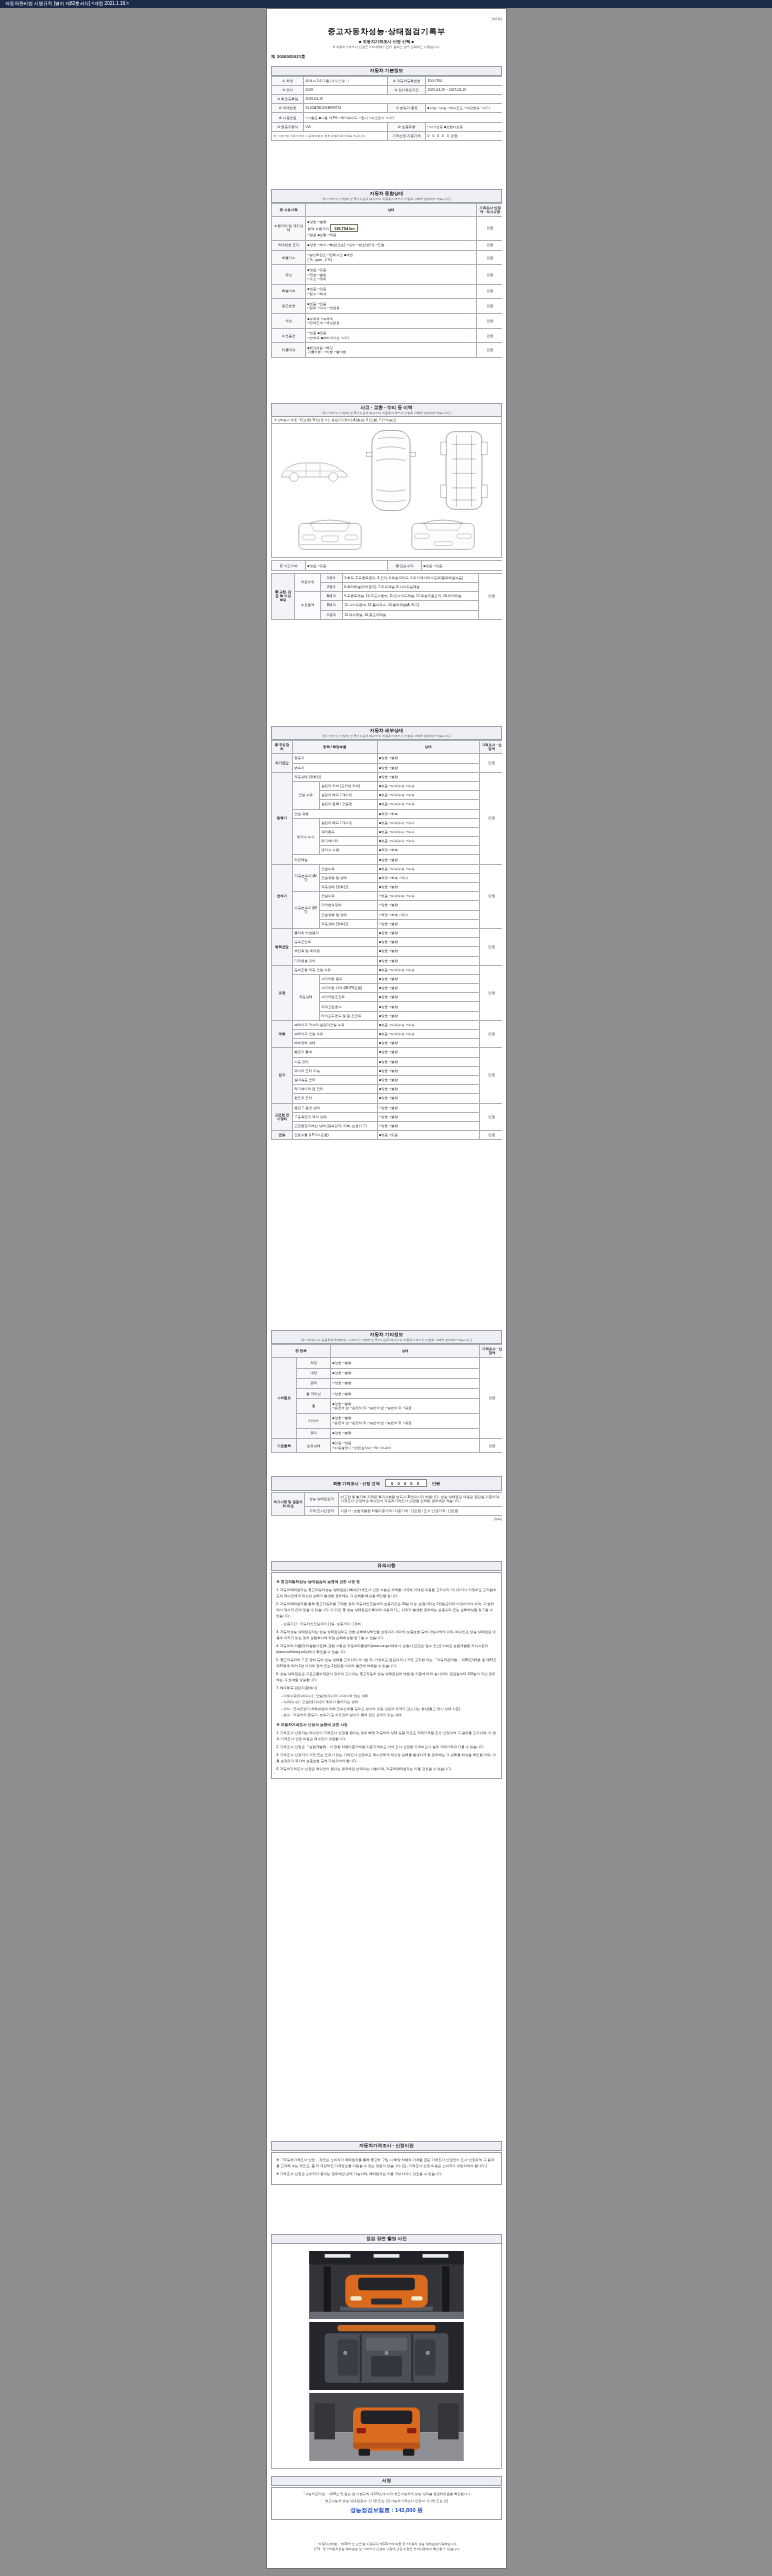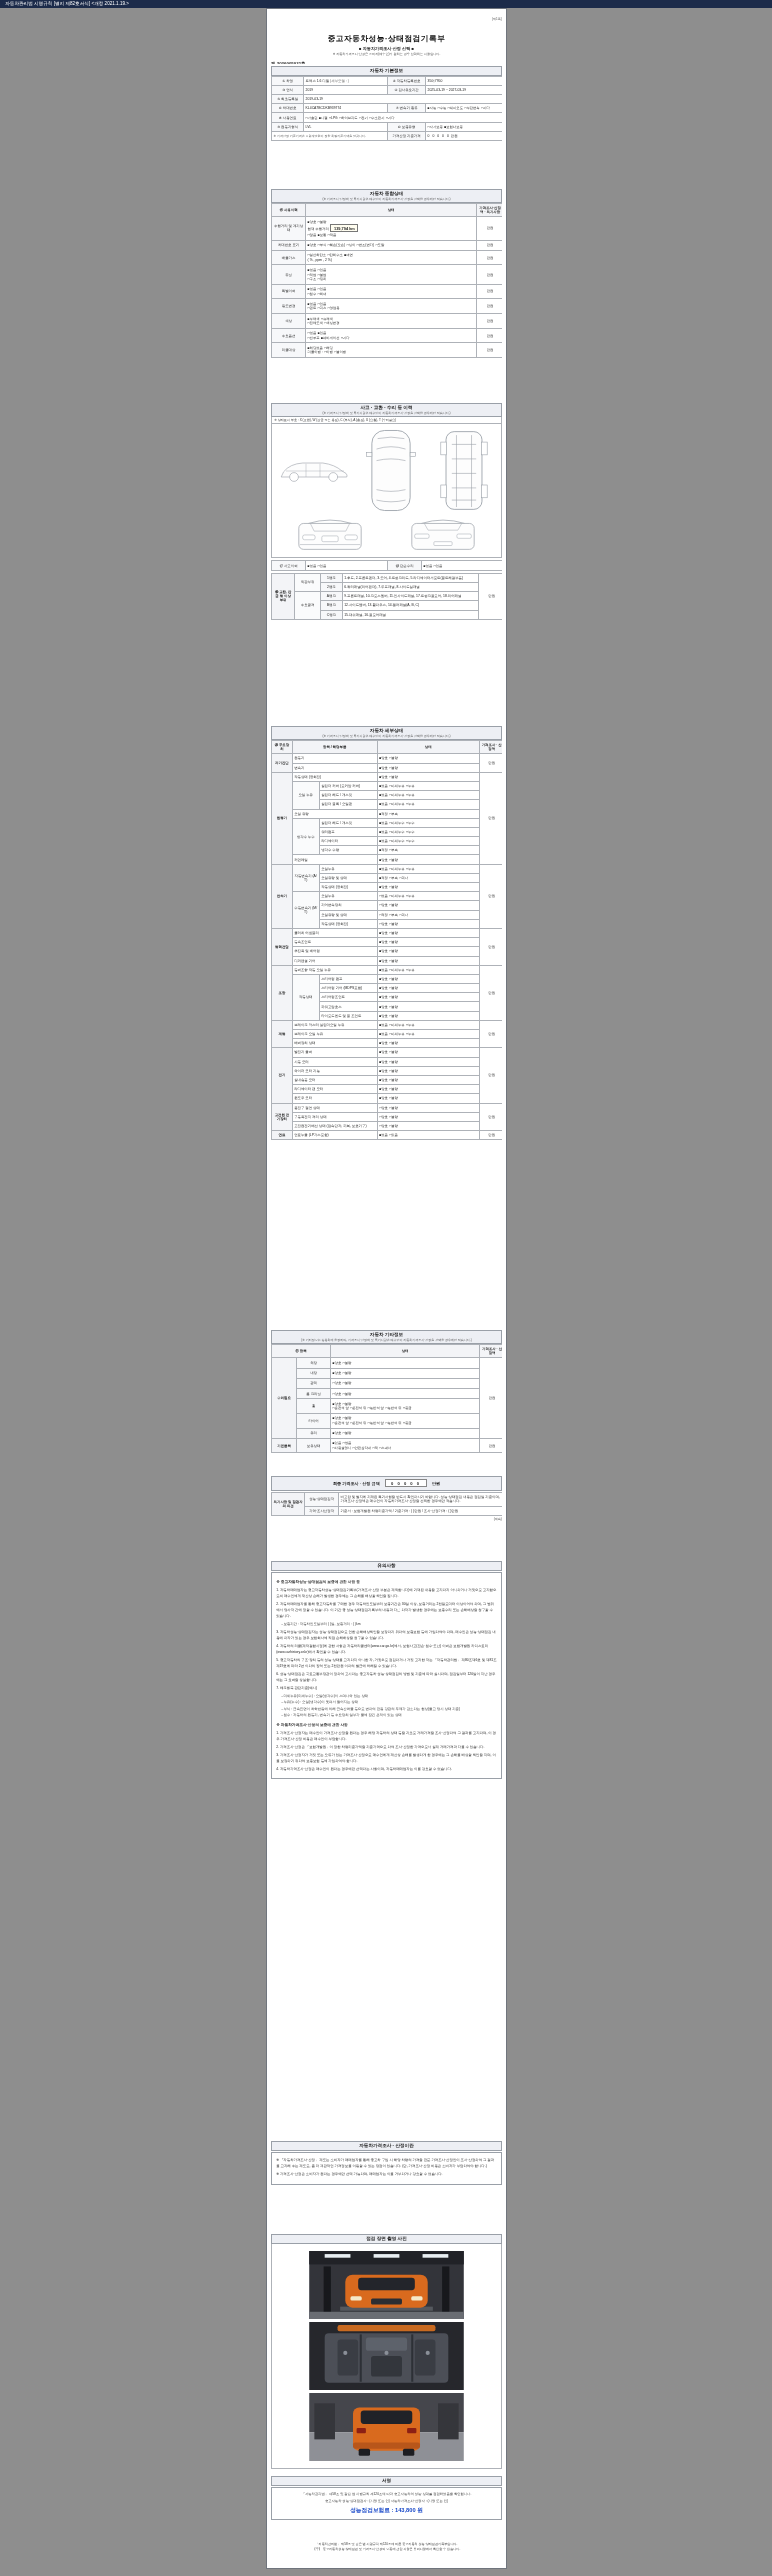--- a/index.html
+++ b/index.html
@@ -3,21 +3,21 @@
 <meta charset="utf-8">
 <style>
   html,body{margin:0;padding:0;}
   body{width:773px;height:2576px;background:#8e8e8e;position:relative;overflow:hidden;
        font-family:"Liberation Sans","DejaVu Sans",sans-serif;color:#222;}
   .topbar{position:absolute;top:0;left:0;width:100%;height:7.7px;background:#1c2b4a;color:#fff;
           font-size:4.6px;line-height:7.7px;padding-left:5.2px;box-sizing:border-box;}
   .doc{position:absolute;left:266px;top:7.7px;width:241px;height:2561px;background:#ffffff;
        border:0.5px solid #70757d;box-sizing:border-box;}
   .sec{position:absolute;left:4.1px;right:4.1px;overflow:hidden;}
-  .title-h1{text-align:center;font-weight:bold;font-size:7.7px;letter-spacing:0.5px;color:#111;margin-top:17px;}
+  .title-h1{text-align:center;font-weight:bold;font-size:7.7px;letter-spacing:0.5px;color:#111;margin-top:10px;}
   .sel-line{text-align:center;font-size:4.1px;margin-top:2.1px;font-weight:bold;}
   .sel-note{text-align:center;font-size:3.1px;color:#444;margin-top:1px;}
   .docno{font-size:4.4px;font-weight:bold;margin-top:4.6px;}
   .pgmark{position:absolute;right:0;top:0;font-size:3.1px;color:#555;}
   .sec-title{background:#edeff4;border:0.5px solid #9aa0a8;text-align:center;font-weight:bold;
              font-size:4.6px;padding:1.5px 1px;}
   .sec-title .note{font-weight:normal;font-size:3px;color:#555;display:block;margin-top:0.5px;}
   table{width:100%;border-collapse:collapse;table-layout:fixed;}
   td,th{border:0.5px solid #aeb2b8;font-size:3.4px;padding:2.1px 1.5px;vertical-align:middle;
         word-break:break-all;color:#222;}

